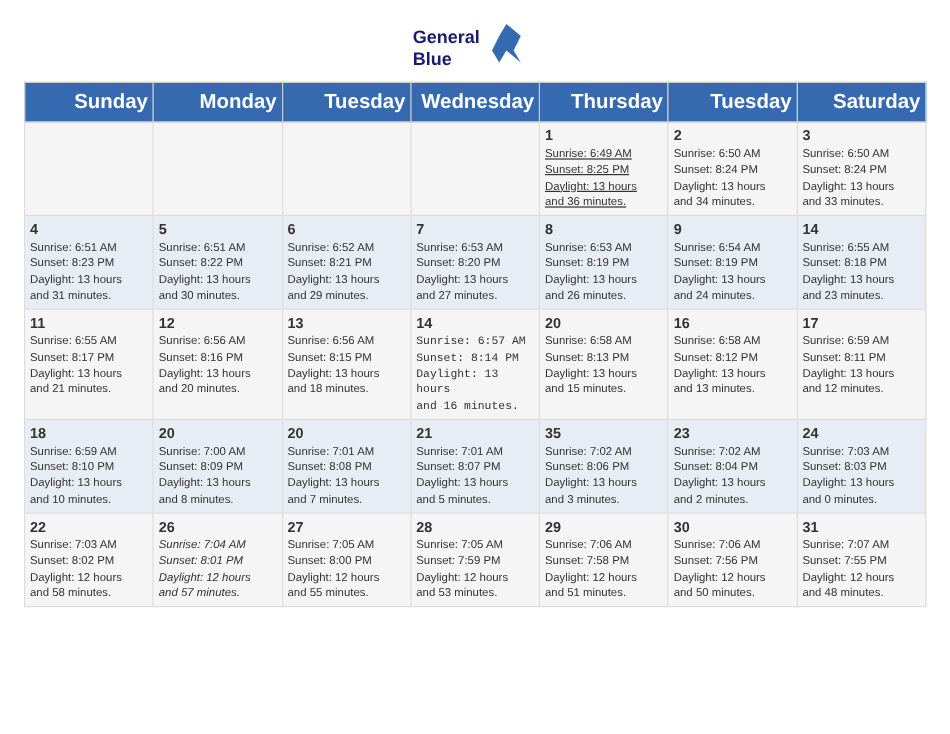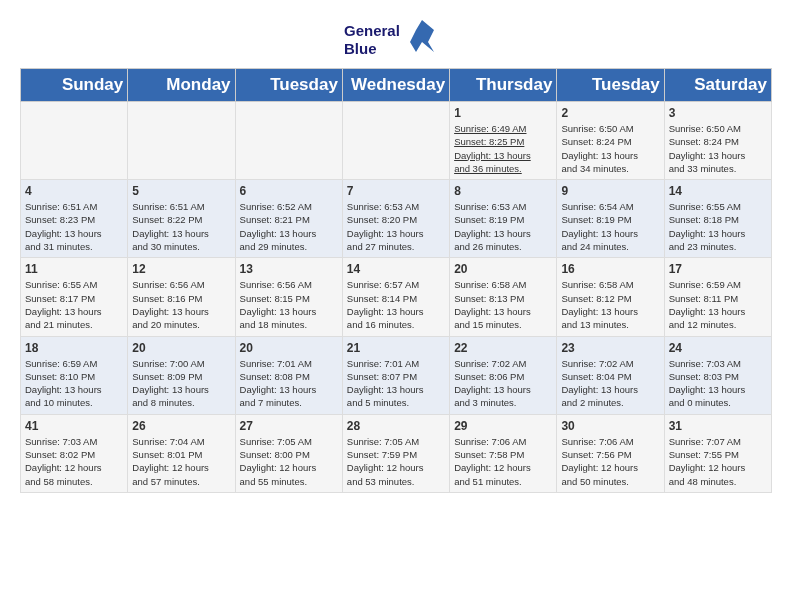--- a/index.html
+++ b/index.html
@@ -197,21 +197,21 @@
         </td>
         <td>
           <span class="day-num">13</span>
           <div class="cell-content" style="white-space: pre-line;">Sunrise: 6:56 AM
 Sunset: 8:15 PM
 Daylight: 13 hours
 and 18 minutes.</div>
         </td>
         <td>
           <span class="day-num">14</span>
-          <div class="cell-content" style="white-space: pre-line;">Sunrise: 6:57 AM
+          <div class="cell-content" style="white-space: pre-line; font-family: Liberation Mono, monospace;">Sunrise: 6:57 AM
 Sunset: 8:14 PM
 Daylight: 13 hours
 and 16 minutes.</div>
         </td>
         <td>
           <span class="day-num">20</span>
           <div class="cell-content" style="white-space: pre-line;">Sunrise: 6:58 AM
 Sunset: 8:13 PM
 Daylight: 13 hours
 and 15 minutes.</div>
@@ -254,21 +254,21 @@
 and 7 minutes.</div>
         </td>
         <td>
           <span class="day-num">21</span>
           <div class="cell-content" style="white-space: pre-line;">Sunrise: 7:01 AM
 Sunset: 8:07 PM
 Daylight: 13 hours
 and 5 minutes.</div>
         </td>
         <td>
-          <span class="day-num">22</span>
+          <span class="day-num">35</span>
           <div class="cell-content" style="white-space: pre-line;">Sunrise: 7:02 AM
 Sunset: 8:06 PM
 Daylight: 13 hours
 and 3 minutes.</div>
         </td>
         <td>
           <span class="day-num">23</span>
           <div class="cell-content" style="white-space: pre-line;">Sunrise: 7:02 AM
 Sunset: 8:04 PM
 Daylight: 13 hours
@@ -277,29 +277,29 @@
         <td>
           <span class="day-num">24</span>
           <div class="cell-content" style="white-space: pre-line;">Sunrise: 7:03 AM
 Sunset: 8:03 PM
 Daylight: 13 hours
 and 0 minutes.</div>
         </td>
       </tr>
       <tr>
         <td>
-          <span class="day-num">41</span>
+          <span class="day-num">22</span>
           <div class="cell-content" style="white-space: pre-line;">Sunrise: 7:03 AM
 Sunset: 8:02 PM
 Daylight: 12 hours
 and 58 minutes.</div>
         </td>
         <td>
           <span class="day-num">26</span>
-          <div class="cell-content" style="white-space: pre-line;">Sunrise: 7:04 AM
+          <div class="cell-content" style="white-space: pre-line; font-style: italic;">Sunrise: 7:04 AM
 Sunset: 8:01 PM
 Daylight: 12 hours
 and 57 minutes.</div>
         </td>
         <td>
           <span class="day-num">27</span>
           <div class="cell-content" style="white-space: pre-line;">Sunrise: 7:05 AM
 Sunset: 8:00 PM
 Daylight: 12 hours
 and 55 minutes.</div>

